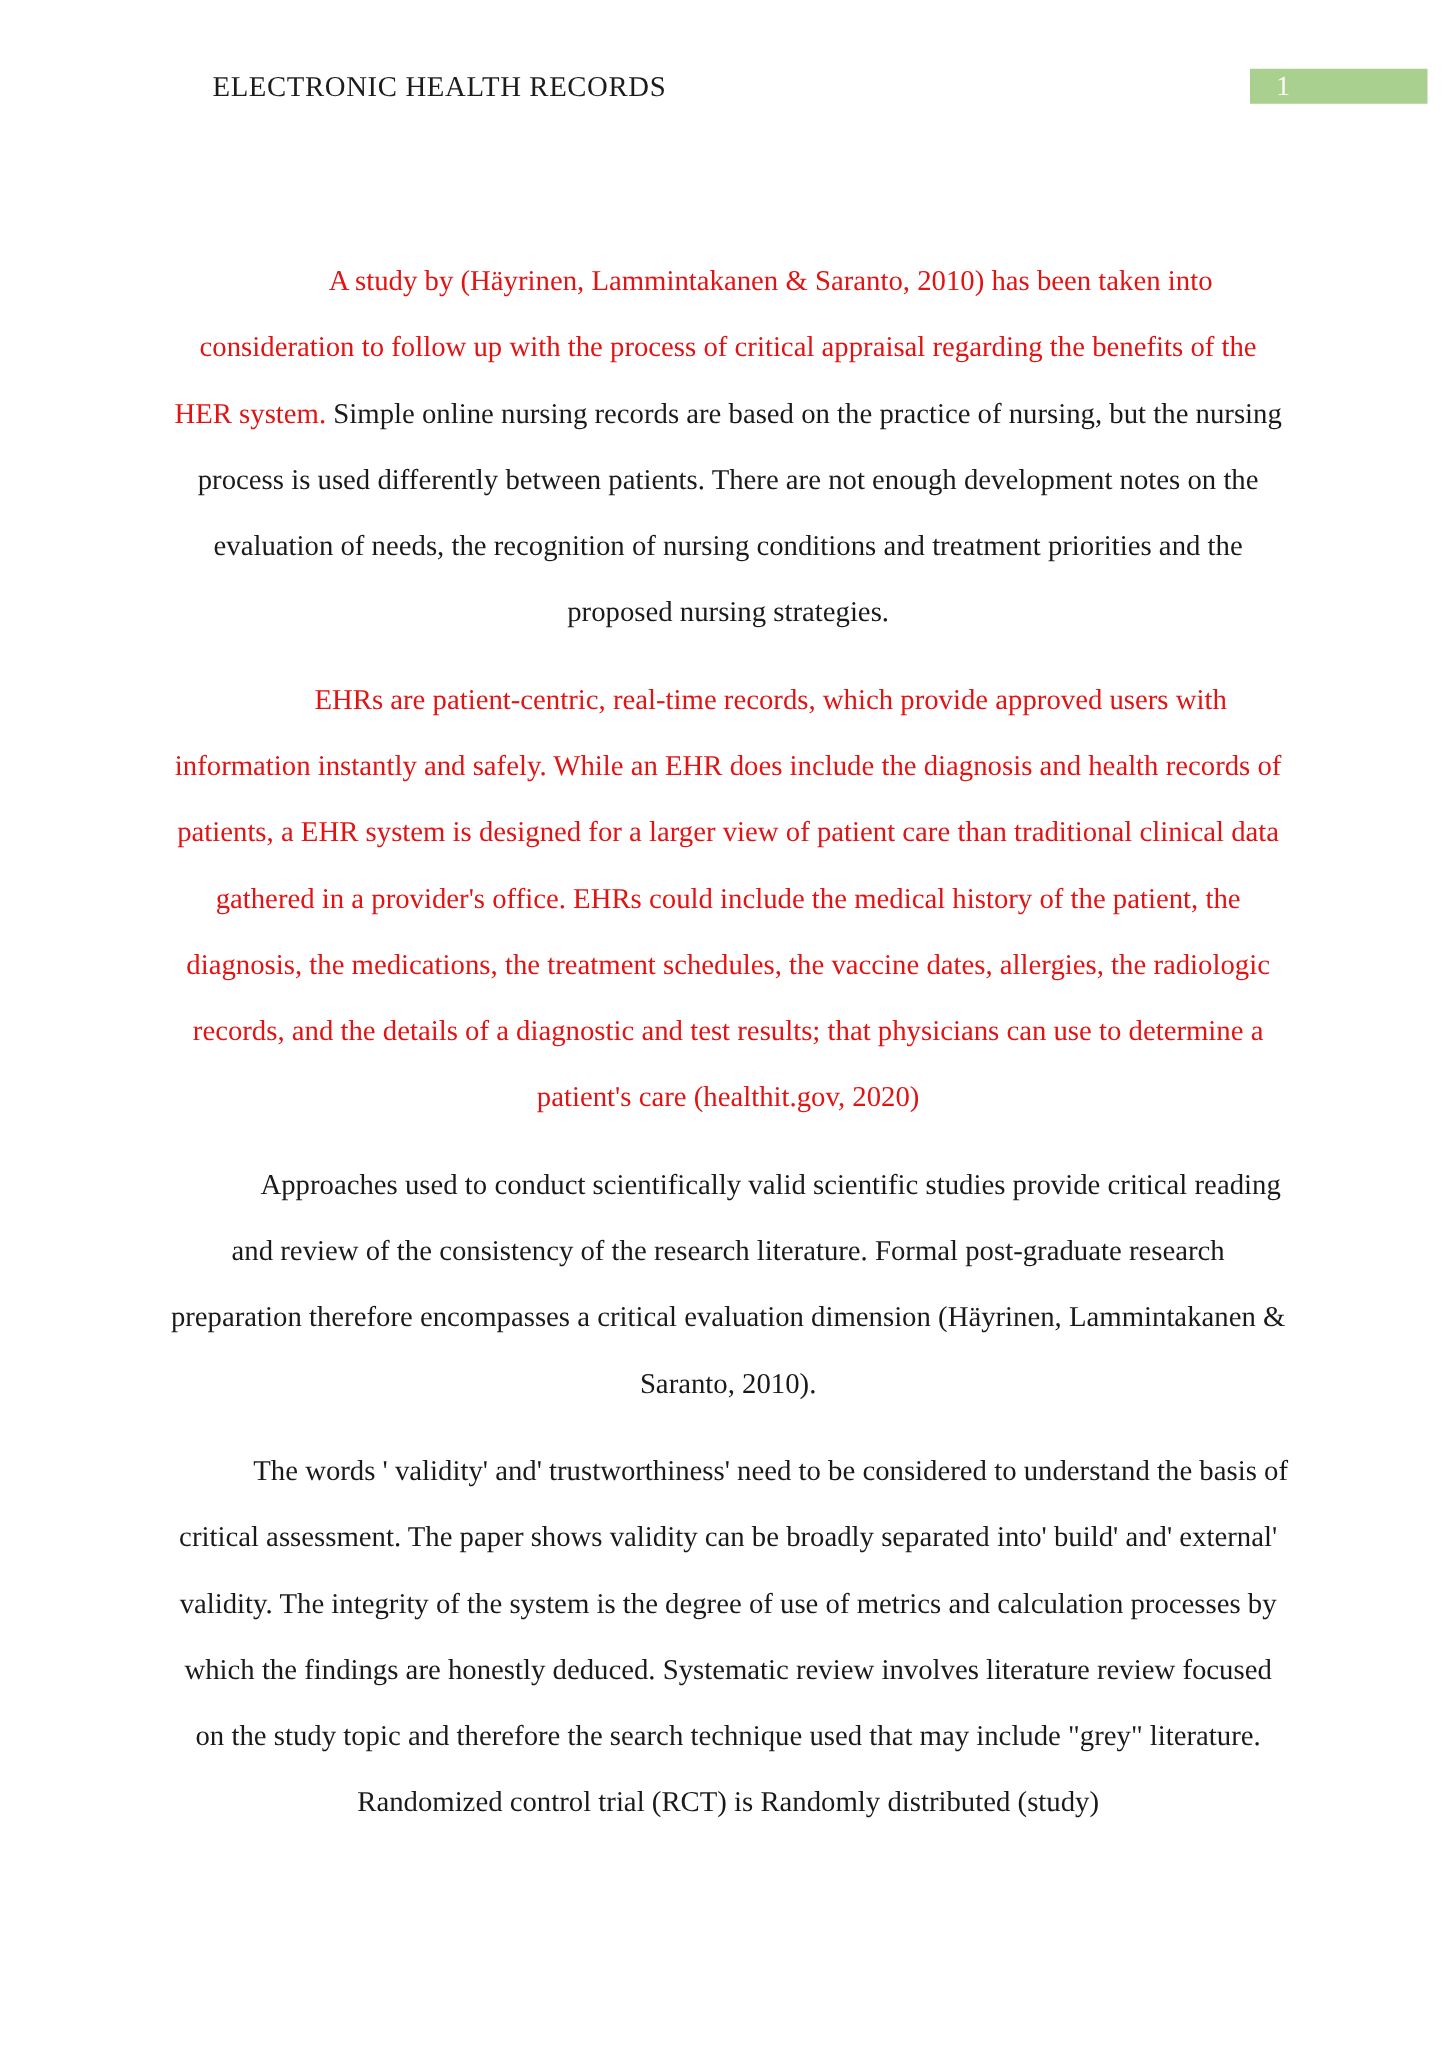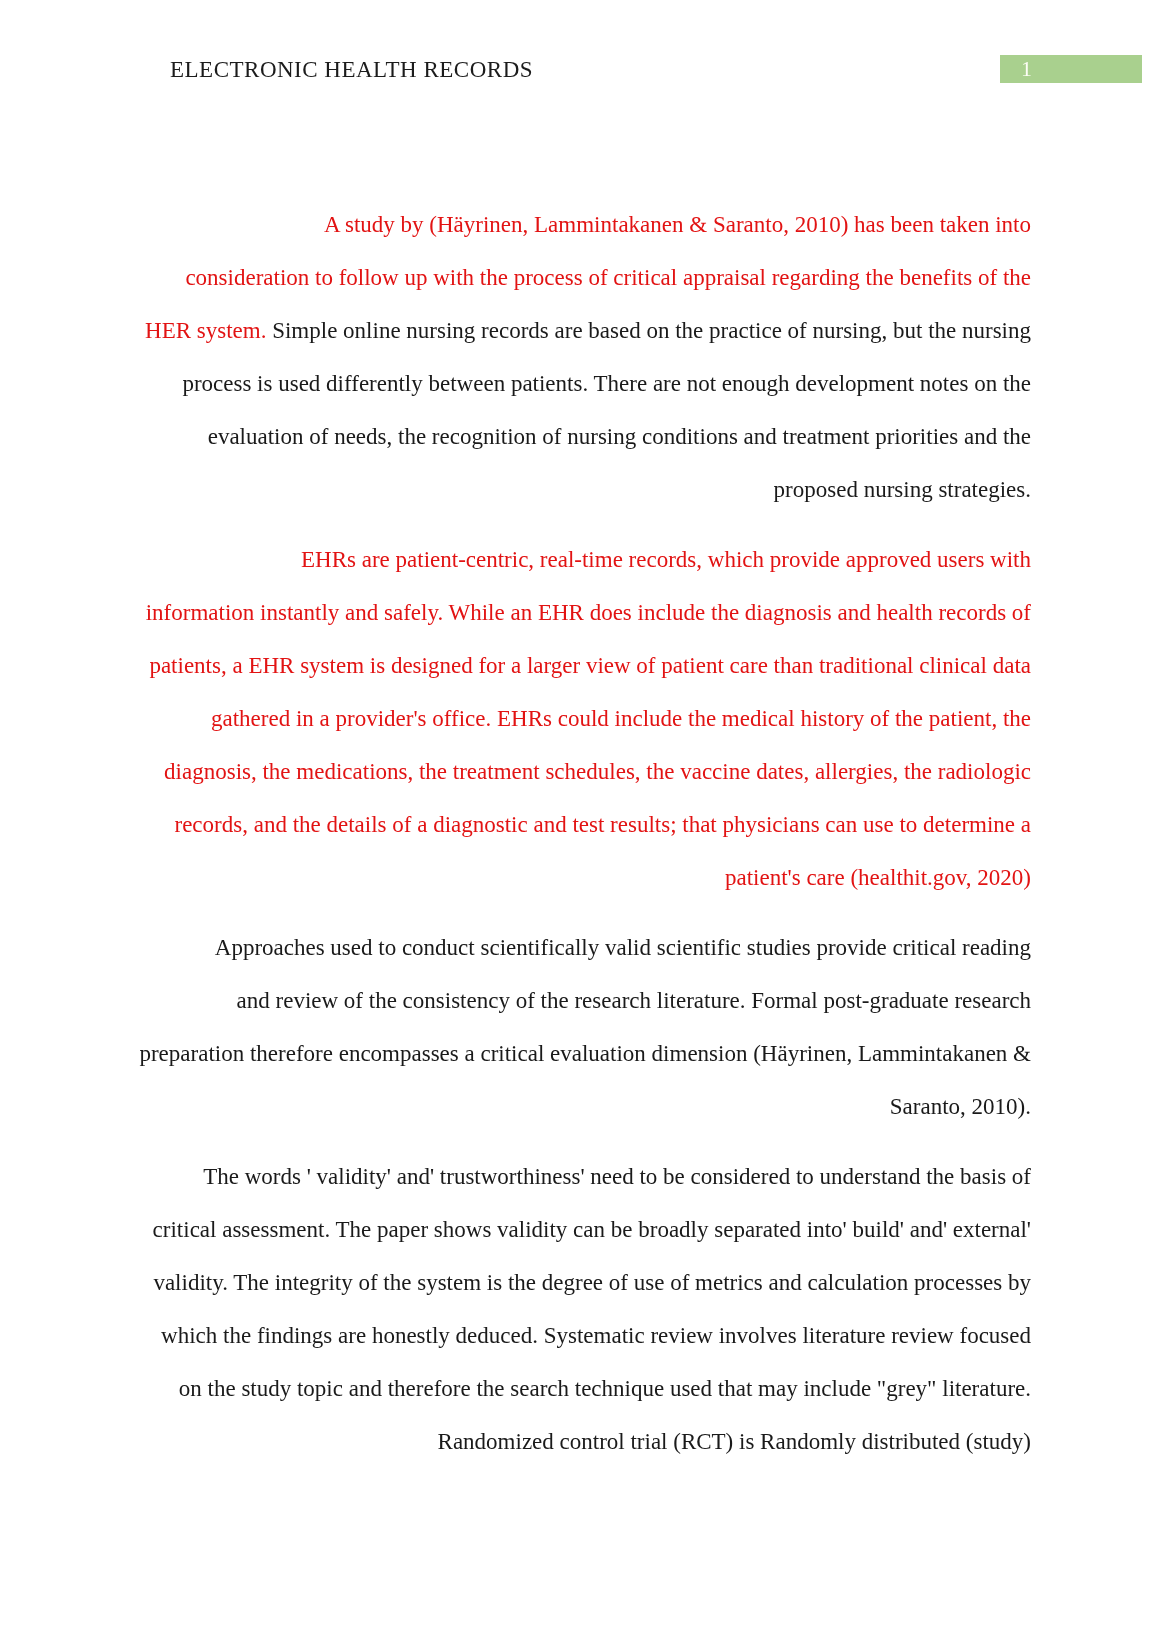--- a/index.html
+++ b/index.html
@@ -52,21 +52,21 @@
     color: var(--pagenum-fg, #fdfdf5);
   }
   .doc-body {
     position: absolute;
     top: 198px;
     left: 134px;
     width: 897px;
     font-size: 23px;
     line-height: 53px;
     color: var(--body-color, #1a1a1a);
-    text-align: right;
+    text-align: center;
   }
   .doc-body p {
     margin: 0 0 17px 0;
     text-indent: 68px;
   }
   .run-red  { color: var(--red-color, #e21313); }
   .run-body { color: var(--body-color, #1a1a1a); }
 </style>
 </head>
 <body>

